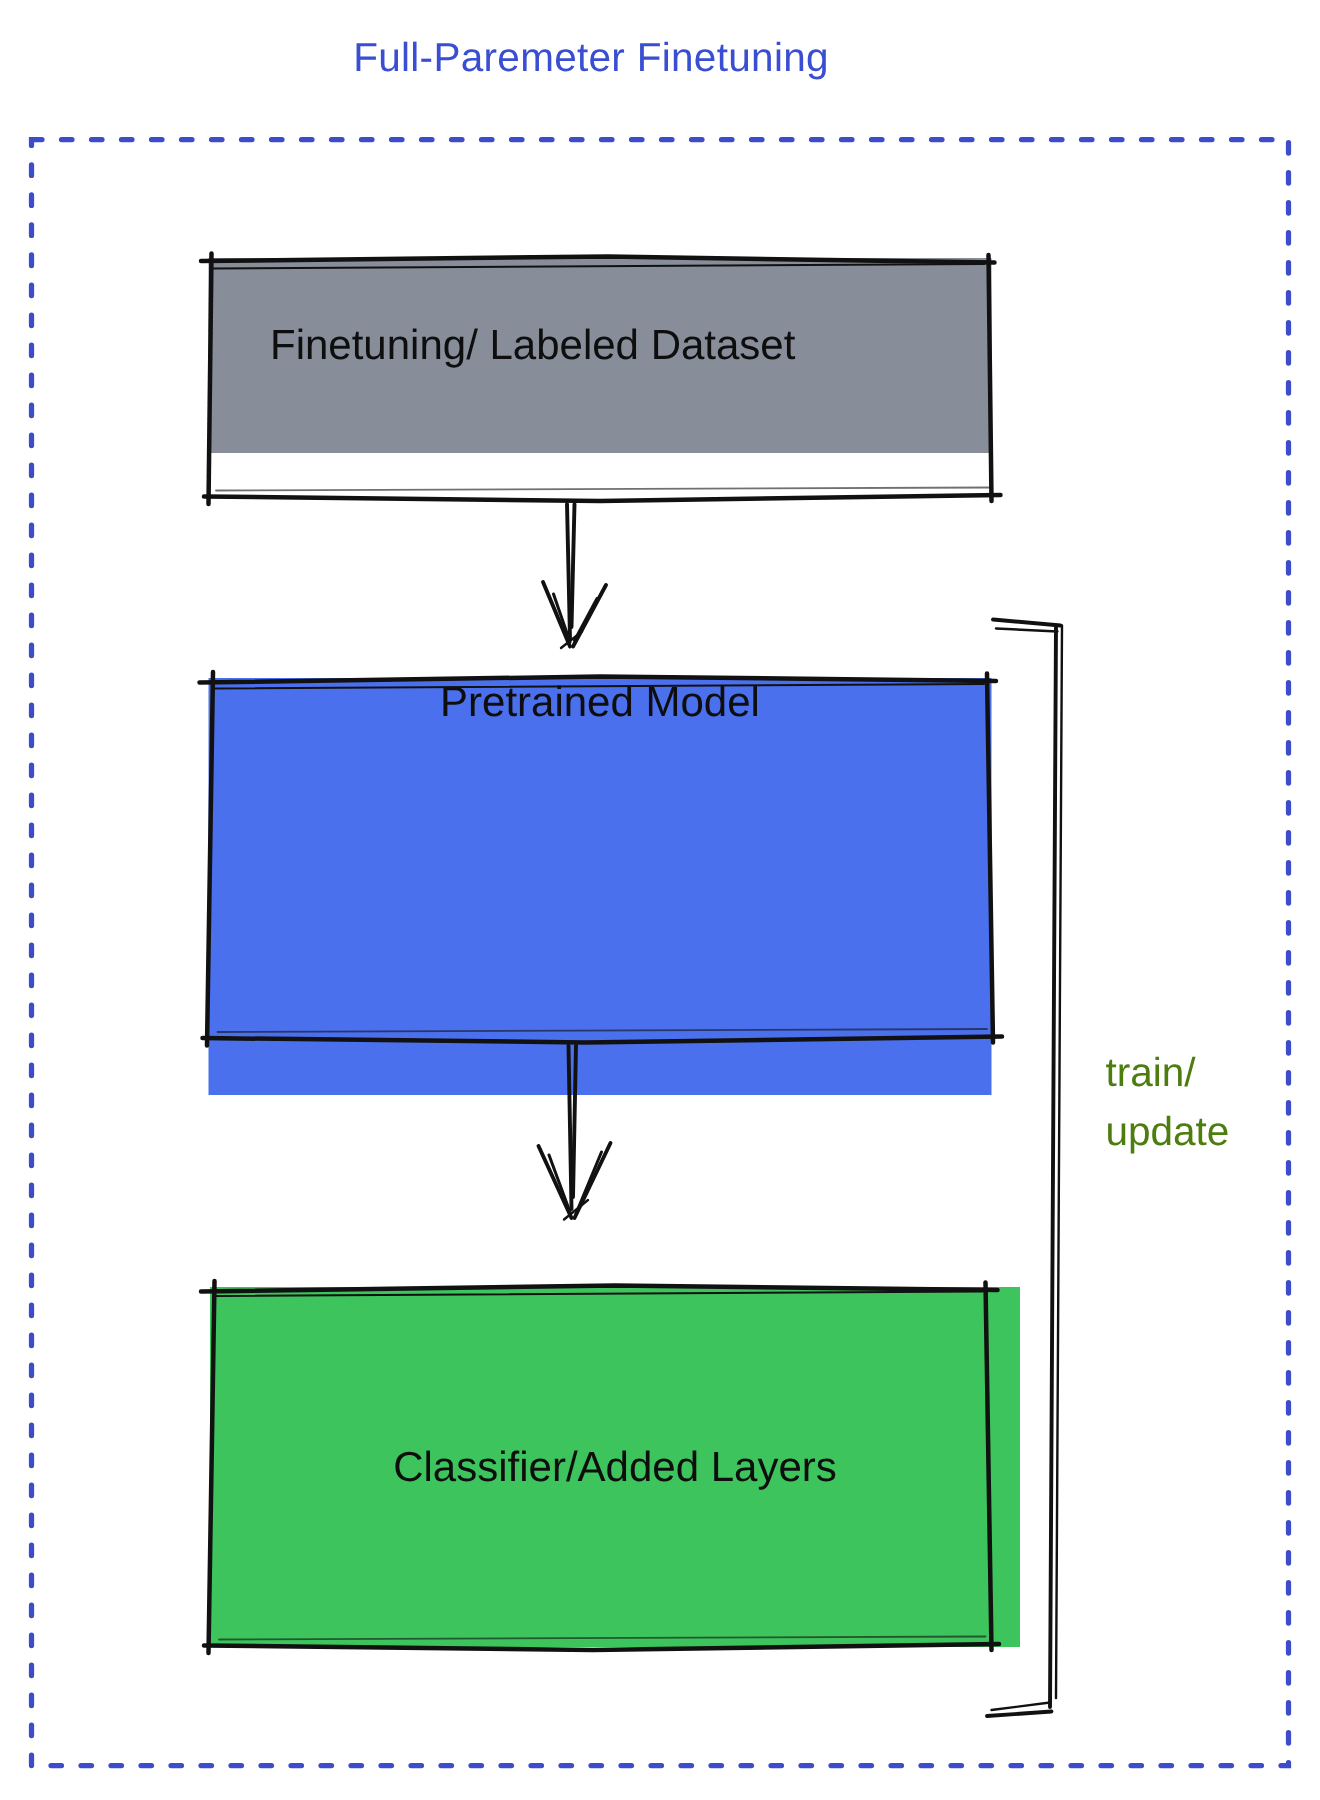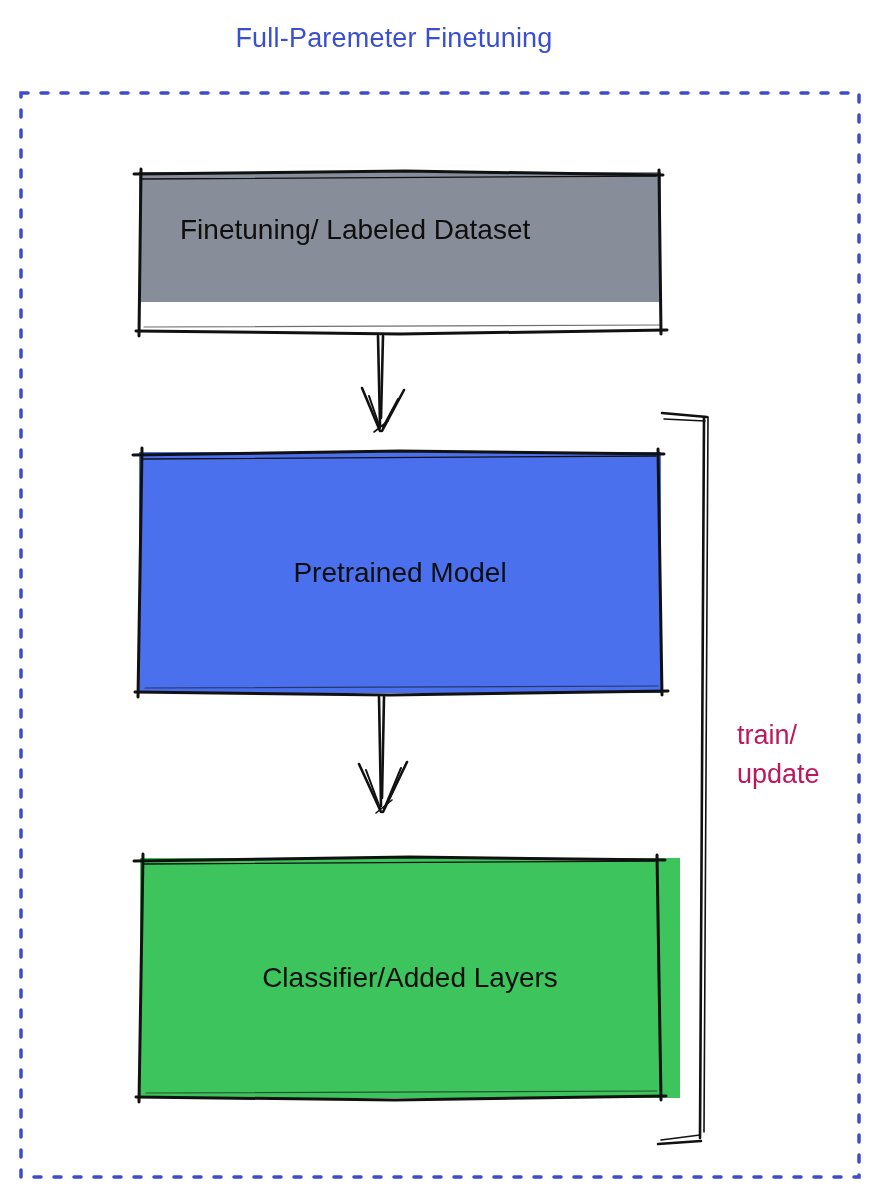--- a/index.html
+++ b/index.html
@@ -28,42 +28,41 @@
     z-index: 1;
   }
   .box-dataset {
     left: 139px; top: 172px;
     width: 522px; height: 130px;
     box-sizing: border-box;
     padding: 42px 0 0 41px;
   }
   .box-pretrained {
     left: 139px; top: 452px;
-    width: 522px; height: 241px;
-    display: flex; align-items: center; justify-content: center;
+    width: 522px; height: 278px;
+    display: flex; justify-content: center;
   }
   .box-classifier {
     left: 140px; top: 858px;
     width: 540px; height: 240px;
     display: flex; align-items: center; justify-content: center; text-align: center;
   }
   .strokes {
     position: absolute;
     left: 0; top: 0;
     z-index: 2;
     pointer-events: none;
   }
   .bracket-label {
     position: absolute;
     left: 737px; top: 696px;
     font-size: 27px;
     line-height: 39px;
-    color: #be185d;
+    color: #4d7c0f;
     z-index: 3;
-    margin-top: 20px;
   }
   .bracket-label span { display: block; }
 </style>
 </head>
 <body>
 
 <div>
 
   <div class="title" style="color: rgb(58, 78, 210);">Full-Paremeter Finetuning</div>
 

